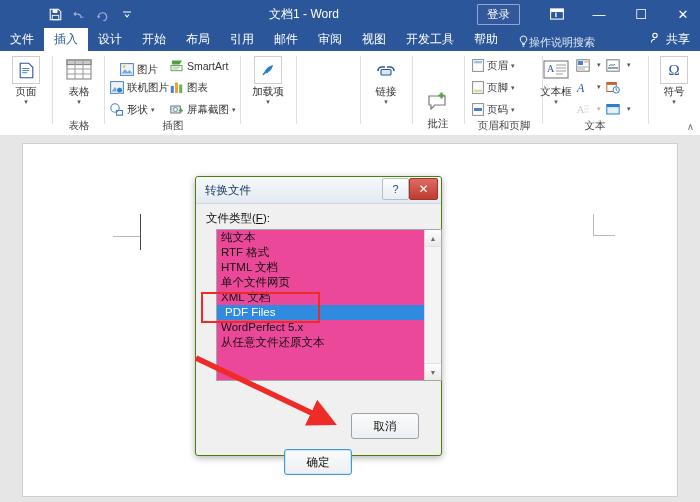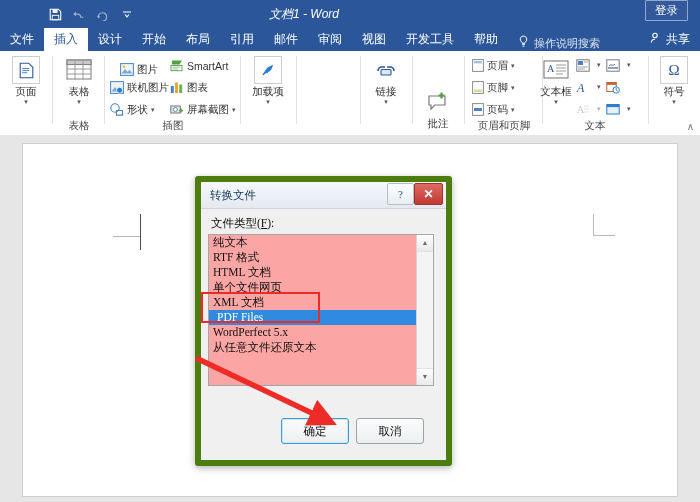--- a/index.html
+++ b/index.html
@@ -19,24 +19,24 @@
   .qat{display:flex;align-items:center;gap:2px;margin-left:44px;}
   .qat-btn{
     width:22px;height:20px;display:flex;align-items:center;justify-content:center;
     color:#ffffff;font-size:13px;line-height:1;
   }
   .qat-btn.dim{color:#97aed0;}
   .qat-btn svg{display:block;}
   .title-text{
     position:absolute;left:0;top:0;width:608px;height:28px;
     display:flex;align-items:center;justify-content:center;
-    color:#ffffff;font-size:12px;pointer-events:none;font-style:italic;
+    color:#ffffff;font-size:12px;pointer-events:none;
   }
   .title-right{
-    position:absolute;right:0;top:0;height:28px;display:flex;align-items:center;gap:16px;flex-direction:column;
+    position:absolute;right:0;top:0;height:28px;display:flex;align-items:center;gap:8px;
   }
   .signin{
     color:#ffffff;font-size:11.5px;border:1px solid #8fa8cd;
     padding:2px 9px;margin-right:12px;border-radius:1px;background:#33599c;
   }
   .winbtn{
     width:34px;height:28px;display:flex;align-items:center;justify-content:center;
     color:#ffffff;font-size:13px;
   }
   .winbtn.ribbonopt{font-size:12px;}
@@ -44,21 +44,21 @@
   
   .tabbar{
     position:absolute;left:0;top:28px;width:700px;height:23px;
     background:#2b579a;display:flex;align-items:flex-end;
   }
   .tab{
     height:23px;padding:0 10px;display:flex;align-items:center;
     color:#ffffff;font-size:12px;white-space:nowrap;
   }
   .tab.active{background:#ffffff;color:#2b579a;}
-  .tellme{display:flex;align-items:center;gap:5px;margin-left:10px;}
+  .tellme{display:flex;margin-left:10px;}
   .tellme-txt{color:#dfe6f2;font-size:11px;}
   .bulb{color:#ffffff;font-size:12px;}
   .share{
     position:absolute;right:10px;top:0;height:23px;display:flex;align-items:center;gap:4px;
     color:#ffffff;font-size:12px;
   }
 
   
   .ribbon{
     position:absolute;left:0;top:51px;width:700px;height:84px;
@@ -102,23 +102,22 @@
   .page{
     position:absolute;left:23px;top:9px;width:654px;height:352px;background:#ffffff;
     box-shadow:0 0 0 1px #cfcfcf;
   }
   .mark{position:absolute;}
   .mark i{position:absolute;background:#b9b9b9;display:block;}
 
   
   .dialog{
     position:absolute;left:195px;top:176px;width:245px;height:278px;
-    background:#f0f0f0;border:6px solid #4d7c0f;border-radius:3px;
+    background:#f0f0f0;border:1px solid #4d7c0f;border-radius:3px;
     box-shadow:0 2px 7px rgba(0,0,0,0.30);
-    font-family:Liberation Serif, serif;
   }
   .dlg-title{
     position:absolute;left:0;top:0;width:100%;height:26px;
     background:linear-gradient(#f6f8fa,#e4eaf1);
     border-bottom:1px solid #cfd6dd;border-radius:3px 3px 0 0;
   }
   .dlg-title .t{
     position:absolute;left:9px;top:6px;font-size:11.5px;color:#1b3a63;
   }
   .dlg-help{
@@ -132,22 +131,22 @@
     background:linear-gradient(#e06a63,#bd3b33);border:1px solid #a33229;
     border-radius:2px;display:flex;align-items:center;justify-content:center;
     color:#ffffff;font-size:12px;font-weight:bold;
   }
   .dlg-body{position:absolute;left:0;top:26px;width:100%;height:252px;}
   .fld-label{
     position:absolute;left:10px;top:8px;font-size:11.5px;color:#111;
   }
   .fld-label u{text-decoration:underline;}
   .listbox{
-    position:absolute;left:7px;top:26px;width:224px;height:150px;
-    background:#fca5a5;border:1px solid #a6a6a6;overflow:hidden;
+    position:absolute;left:20px;top:26px;width:224px;height:150px;
+    background:#ec4899;border:1px solid #a6a6a6;overflow:hidden;
   }
   .listitems{position:absolute;left:0;top:0;width:207px;}
   .li{
     height:15px;line-height:15px;padding-left:4px;font-size:11.5px;color:#111;
     white-space:nowrap;
   }
   .li.sel{background:#2f8ae0;color:#ffffff;padding-left:8px;}
   .sbar{
     position:absolute;right:0;top:0;width:16px;height:100%;
     background:#f4f4f4;border-left:1px solid #d6d6d6;
@@ -162,21 +161,22 @@
   .sbtn.dn{bottom:0;border-top:1px solid #e2e2e2;}
   .dlg-btnrow{position:absolute;left:0;top:210px;width:100%;height:42px;}
   .dbtn{
     position:absolute;top:0;width:66px;height:24px;font-size:11.5px;color:#111;
     background:linear-gradient(#fbfbfb,#eceff1);
     border:1px solid #9aa3ab;border-radius:3px;
     display:flex;align-items:center;justify-content:center;
   }
   .dbtn.default{
     border:1px solid #3c9ad6;box-shadow:0 0 0 1px #cfe6f5 inset;
-    left:80px;
+    left:88px;
+    margin-top:36px;
   }
   .dbtn.cancel{left:155px;}
 
   
   .redbox{
     position:absolute;left:201px;top:292px;width:115px;height:27px;
     border:2px solid #ee2b26;pointer-events:none;
   }
   .arrow-svg{position:absolute;left:0;top:0;width:700px;height:502px;pointer-events:none;}
 </style>

